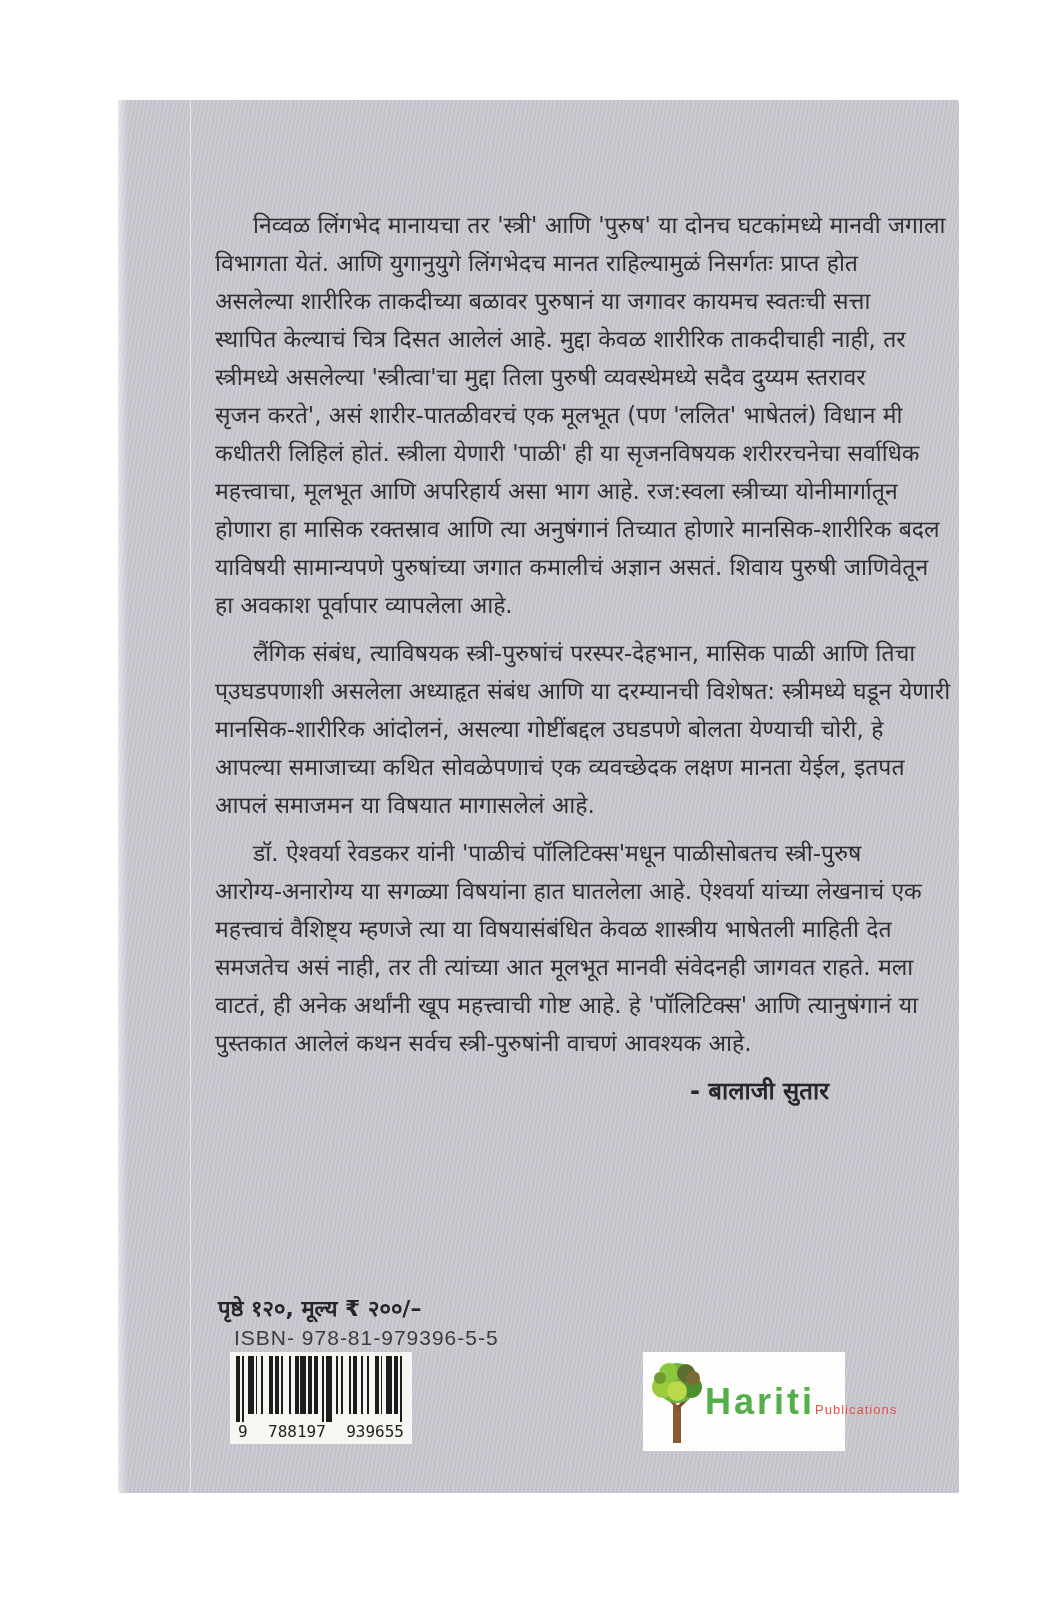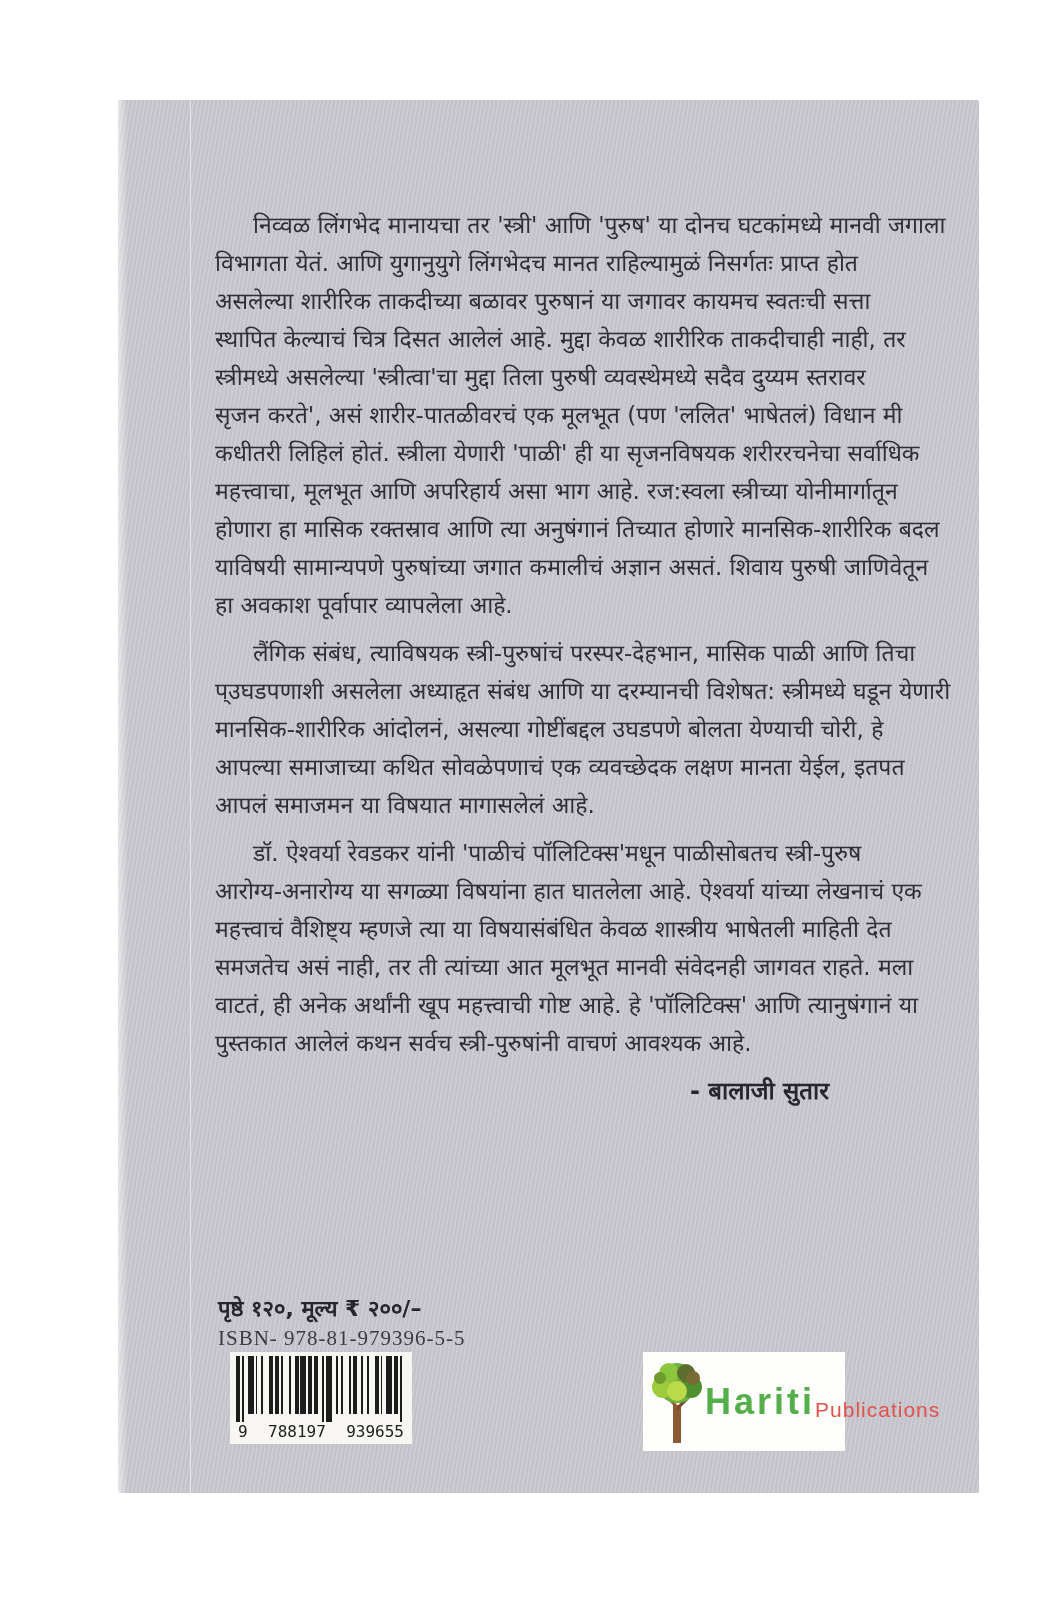--- a/index.html
+++ b/index.html
@@ -9,21 +9,20 @@
   }
   
   .cover{
     position:absolute;left:118px;top:100px;width:841px;height:1393px;
     background:
       repeating-linear-gradient(100deg,
         rgba(176,180,198,.35) 0 2px,
         rgba(214,206,206,.35) 2px 4px),
       #c9cad0;
     border-radius:2px;
-    padding-left:20px;
   }
   .cover::before{ 
     content:"";position:absolute;left:0;top:0;bottom:0;width:10px;
     background:linear-gradient(90deg,rgba(255,255,255,.55),rgba(255,255,255,0));
   }
   .spine-line{
     position:absolute;left:72px;top:0;bottom:0;width:1px;
     background:rgba(255,255,255,.55);
   }
   
@@ -39,22 +38,22 @@
   .signature{
     text-align:right;font-weight:bold;font-size:24px;margin-top:6px;
     color:#26262c;
   }
   
   .meta-pages{
     position:absolute;left:100px;top:1192px;color:#26262c;
     font-size:22px;font-weight:bold;font-family:"DejaVu Sans", sans-serif;
   }
   .meta-isbn{
-    position:absolute;left:100px;top:1226px;color:#3a3a40;
-    font-size:21px;letter-spacing:1px;font-family:Liberation Serif, serif;
+    position:absolute;left:116px;top:1226px;color:#3a3a40;
+    font-size:21px;letter-spacing:1px;font-family:Liberation Sans, sans-serif;
   }
   
   .barcode{
     position:absolute;left:112px;top:1252px;width:182px;height:92px;
     background:#f7f6f3;padding:4px 6px 2px 6px;box-sizing:border-box;
   }
   .bars{height:64px;display:flex;align-items:flex-start;}
   .bars span{display:block;height:58px;}
   .bars span.b{background:#1d1d1d;}
   .bars span.tall{height:66px;}
@@ -69,21 +68,21 @@
     background:#fdfdfb;display:flex;align-items:center;padding:4px 6px;
     box-sizing:border-box;
   }
   .tree{flex:0 0 56px;height:90px;position:relative;}
   .logo-words{flex:1;display:flex;align-items:flex-end;justify-content:center;}
   .logo-name{
     font-size:36px;line-height:38px;letter-spacing:3px;color:#54ae49;
     font-family:"Liberation Sans", sans-serif;font-weight:bold;
   }
   .logo-tagline{
-    font-size:21px;line-height:22px;letter-spacing:1px;color:#e0524b;
+    font-size:13px;line-height:22px;letter-spacing:1px;color:#e0524b;
     font-family:"Liberation Sans", sans-serif;
   }
 </style>
 </head>
 <body>
 
 <div class="cover">
   <div class="spine-line"></div>
 
   <div class="body-text" id="body-text">

